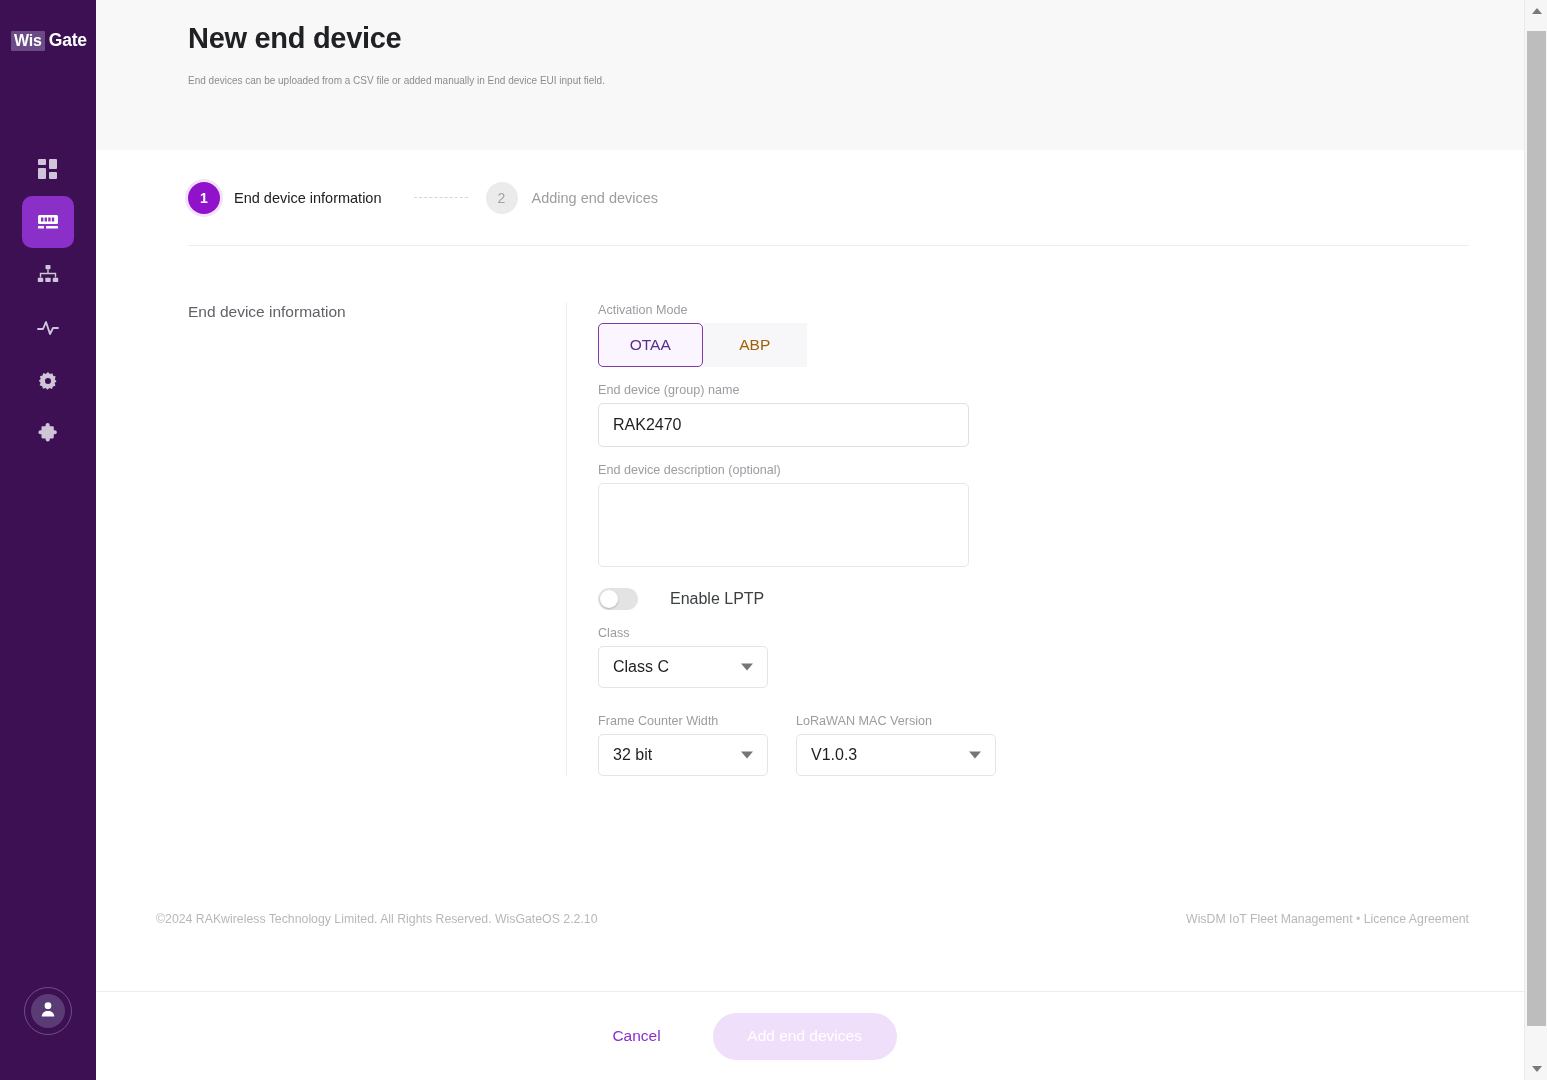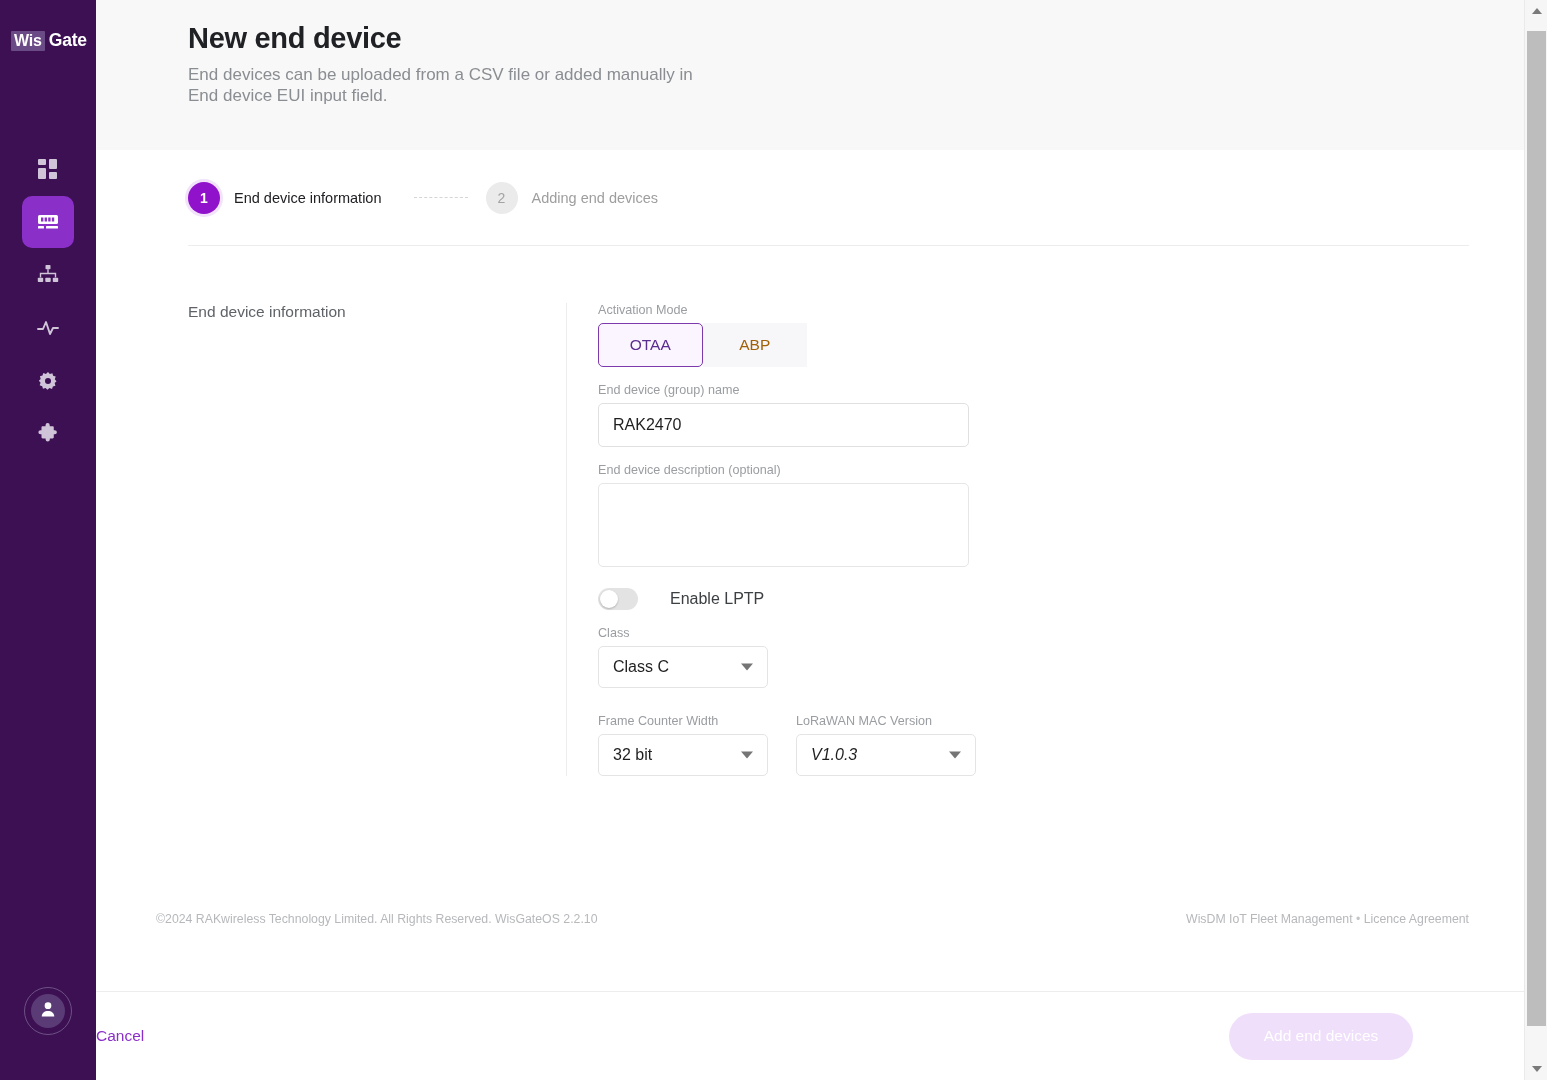--- a/index.html
+++ b/index.html
@@ -66,22 +66,22 @@
   .page-header {
     background: #f8f8f8;
     height: 150px;
     padding: 18px 0 0 92px;
   }
   .page-title {
     font-size: 29px; font-weight: bold; color: #202124;
     letter-spacing: -0.3px; line-height: 40px;
   }
   .page-subtitle {
-    margin-top: 7px;
-    font-size: 17px; color: #8a8d91; line-height: 20.5px;
+    margin-top: 13px;
+    font-size: 10px; color: #8a8d91; line-height: 20.5px;
     max-width: 520px;
   }
 
   
   .stepper-area { padding: 0 0 0 92px; }
   .stepper {
     display: flex; align-items: center;
     height: 95px;
   }
   .step { display: flex; align-items: center; }
@@ -161,37 +161,37 @@
     background: #ffffff; cursor: pointer;
   }
   .select-box .caret {
     position: absolute; right: 14px; top: 50%; transform: translateY(-50%);
     width: 0; height: 0;
     border-left: 6px solid transparent; border-right: 6px solid transparent;
     border-top: 7px solid #757575;
   }
   .sel-class { width: 170px; }
   .sel-fcw { width: 170px; }
-  .sel-mac { width: 180px; font-style: italic; }
+  .sel-mac { width: 200px; }
   .row2 { display: flex; gap: 28px; margin-top: 26px; }
 
   
   .site-footer {
     position: absolute; left: 0; right: 0; top: 912px;
     padding: 0 78px 0 60px;
     display: flex; align-items: center; justify-content: space-between;
     font-size: 12.3px; color: #b6b8bb; gap: 12px;
   }
   .footer-right span { margin: 0 0 0 0; }
   .footer-sep { margin: 0 9px; color: #c3c5c7; }
 
   .action-bar {
     position: absolute; left: 0; right: 0; top: 991px; height: 89px;
     border-top: 1px solid #ededed;
-    display: flex; align-items: center; justify-content: space-between;
+    display: flex; align-items: center; justify-content: center;
     padding-right: 134px; gap: 52px;
     background: #ffffff;
   }
   .btn-cancel {
     background: none; border: none; cursor: pointer;
     font-size: 15.5px; color: #8b2fc9;
     font-family: "Liberation Sans", sans-serif;
   }
   .btn-primary {
     width: 184px; height: 47px; border-radius: 24px; border: none;

